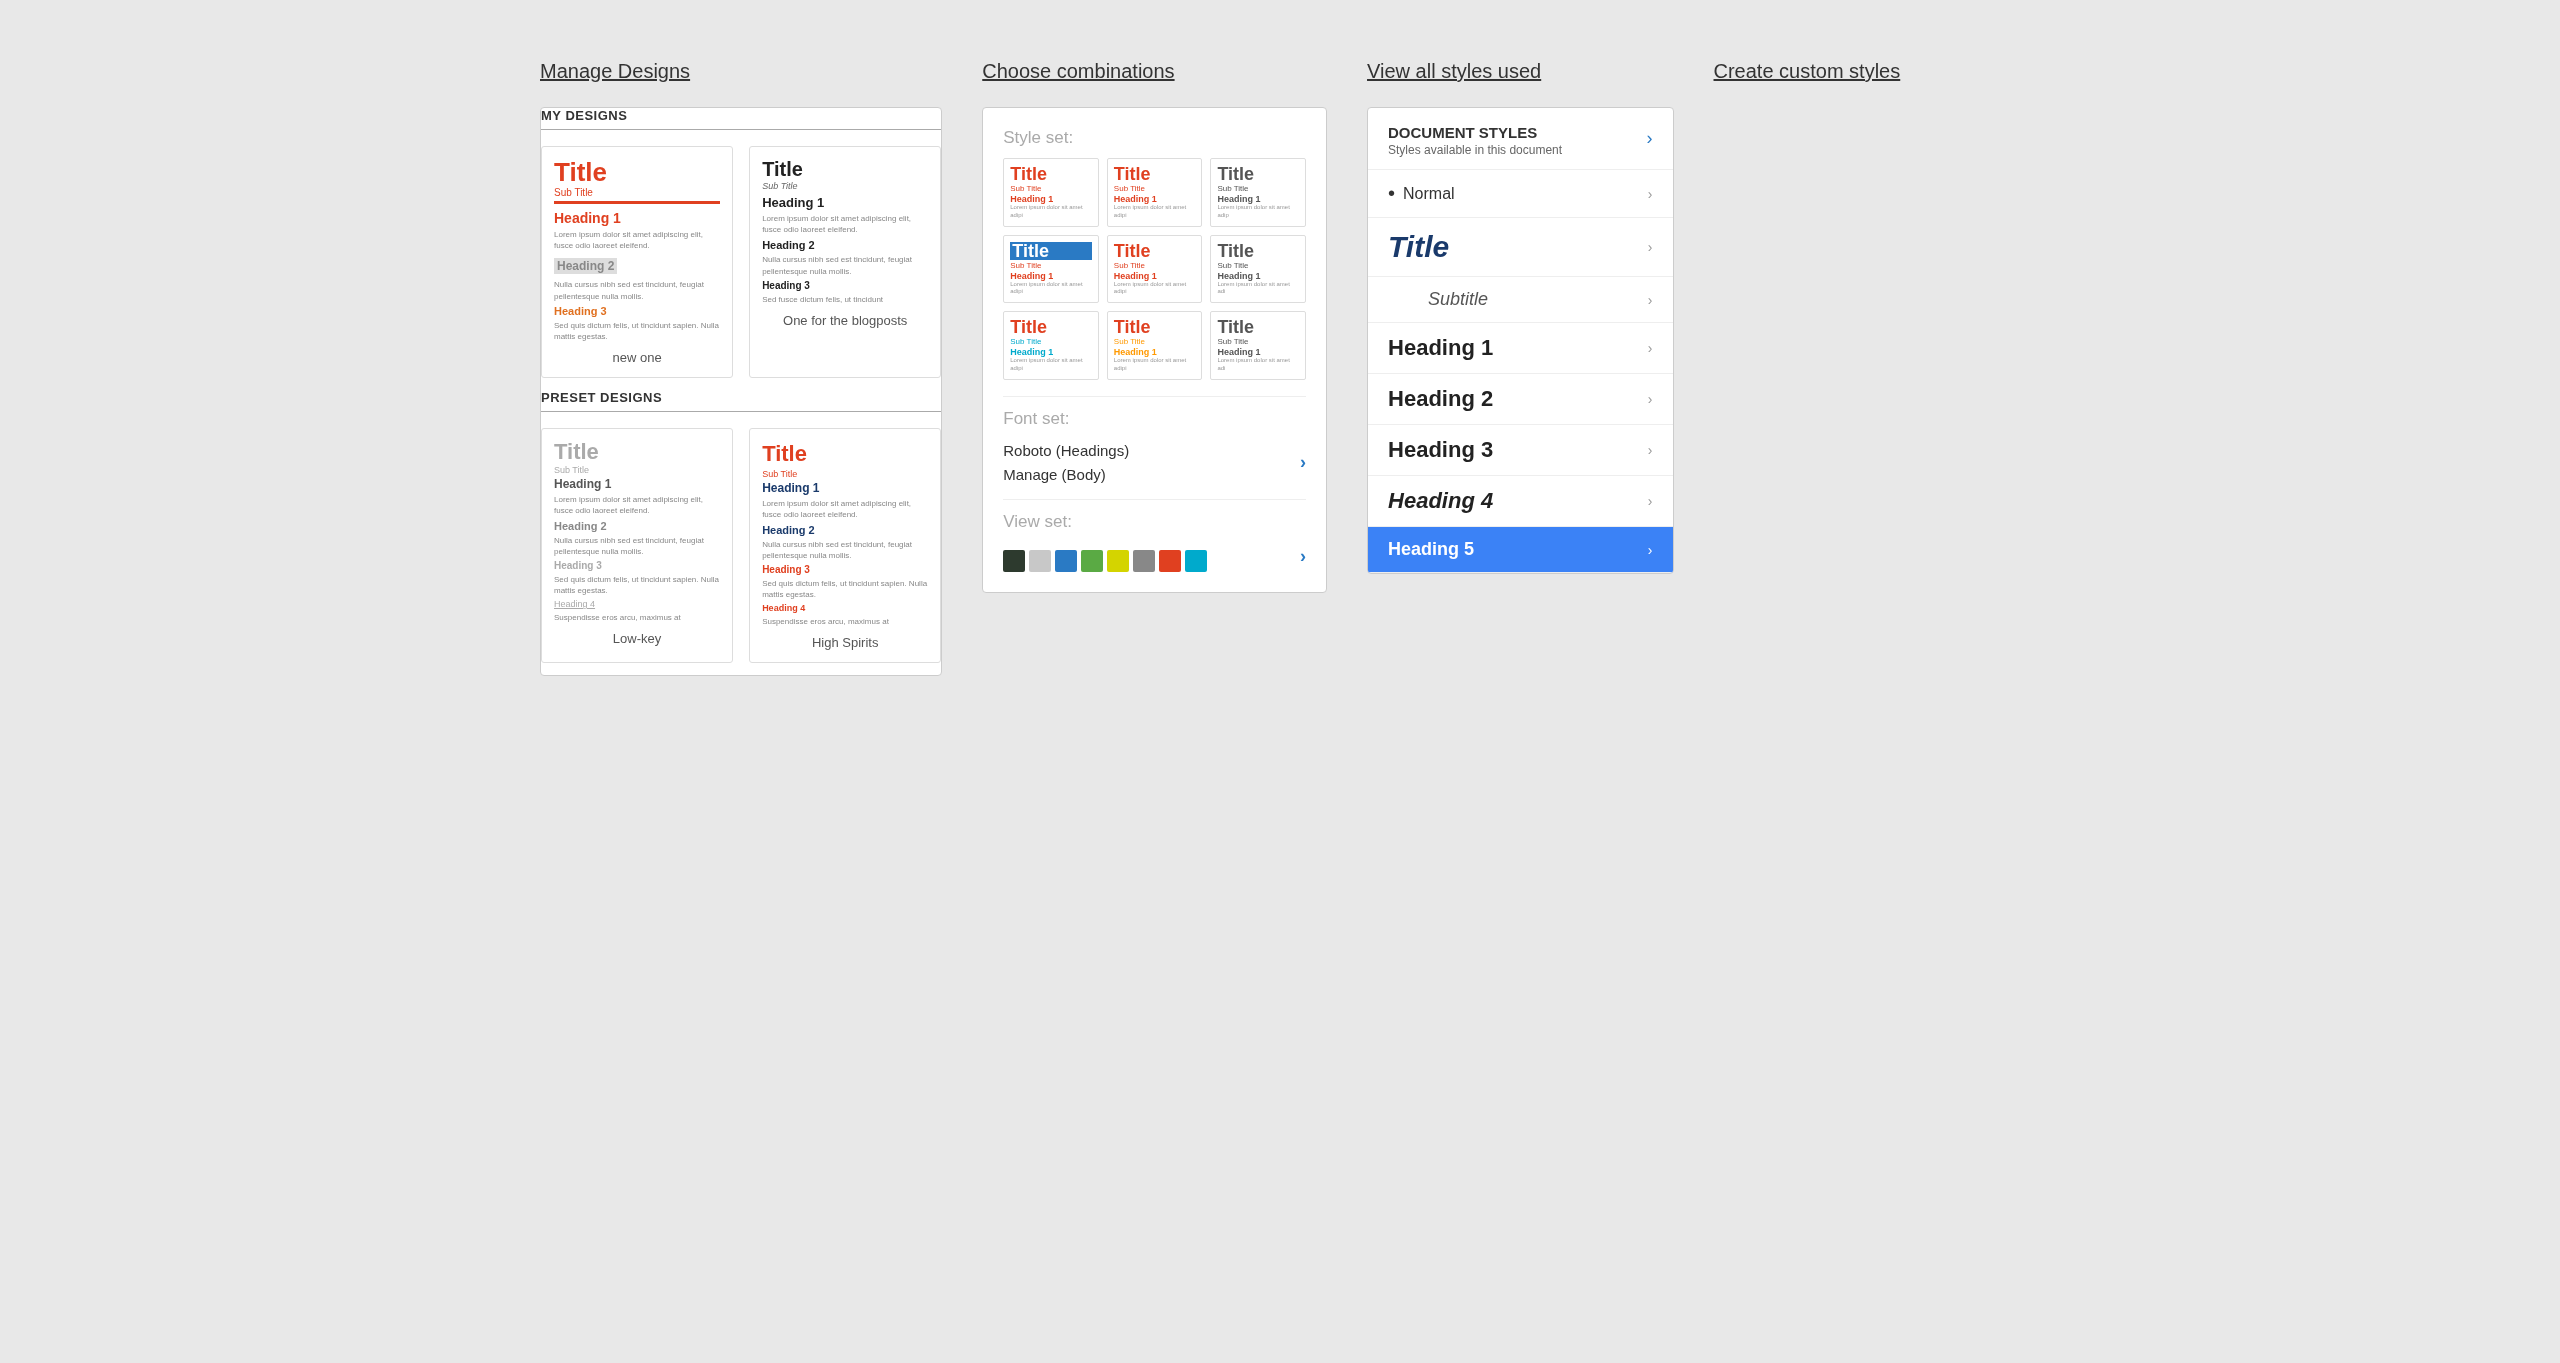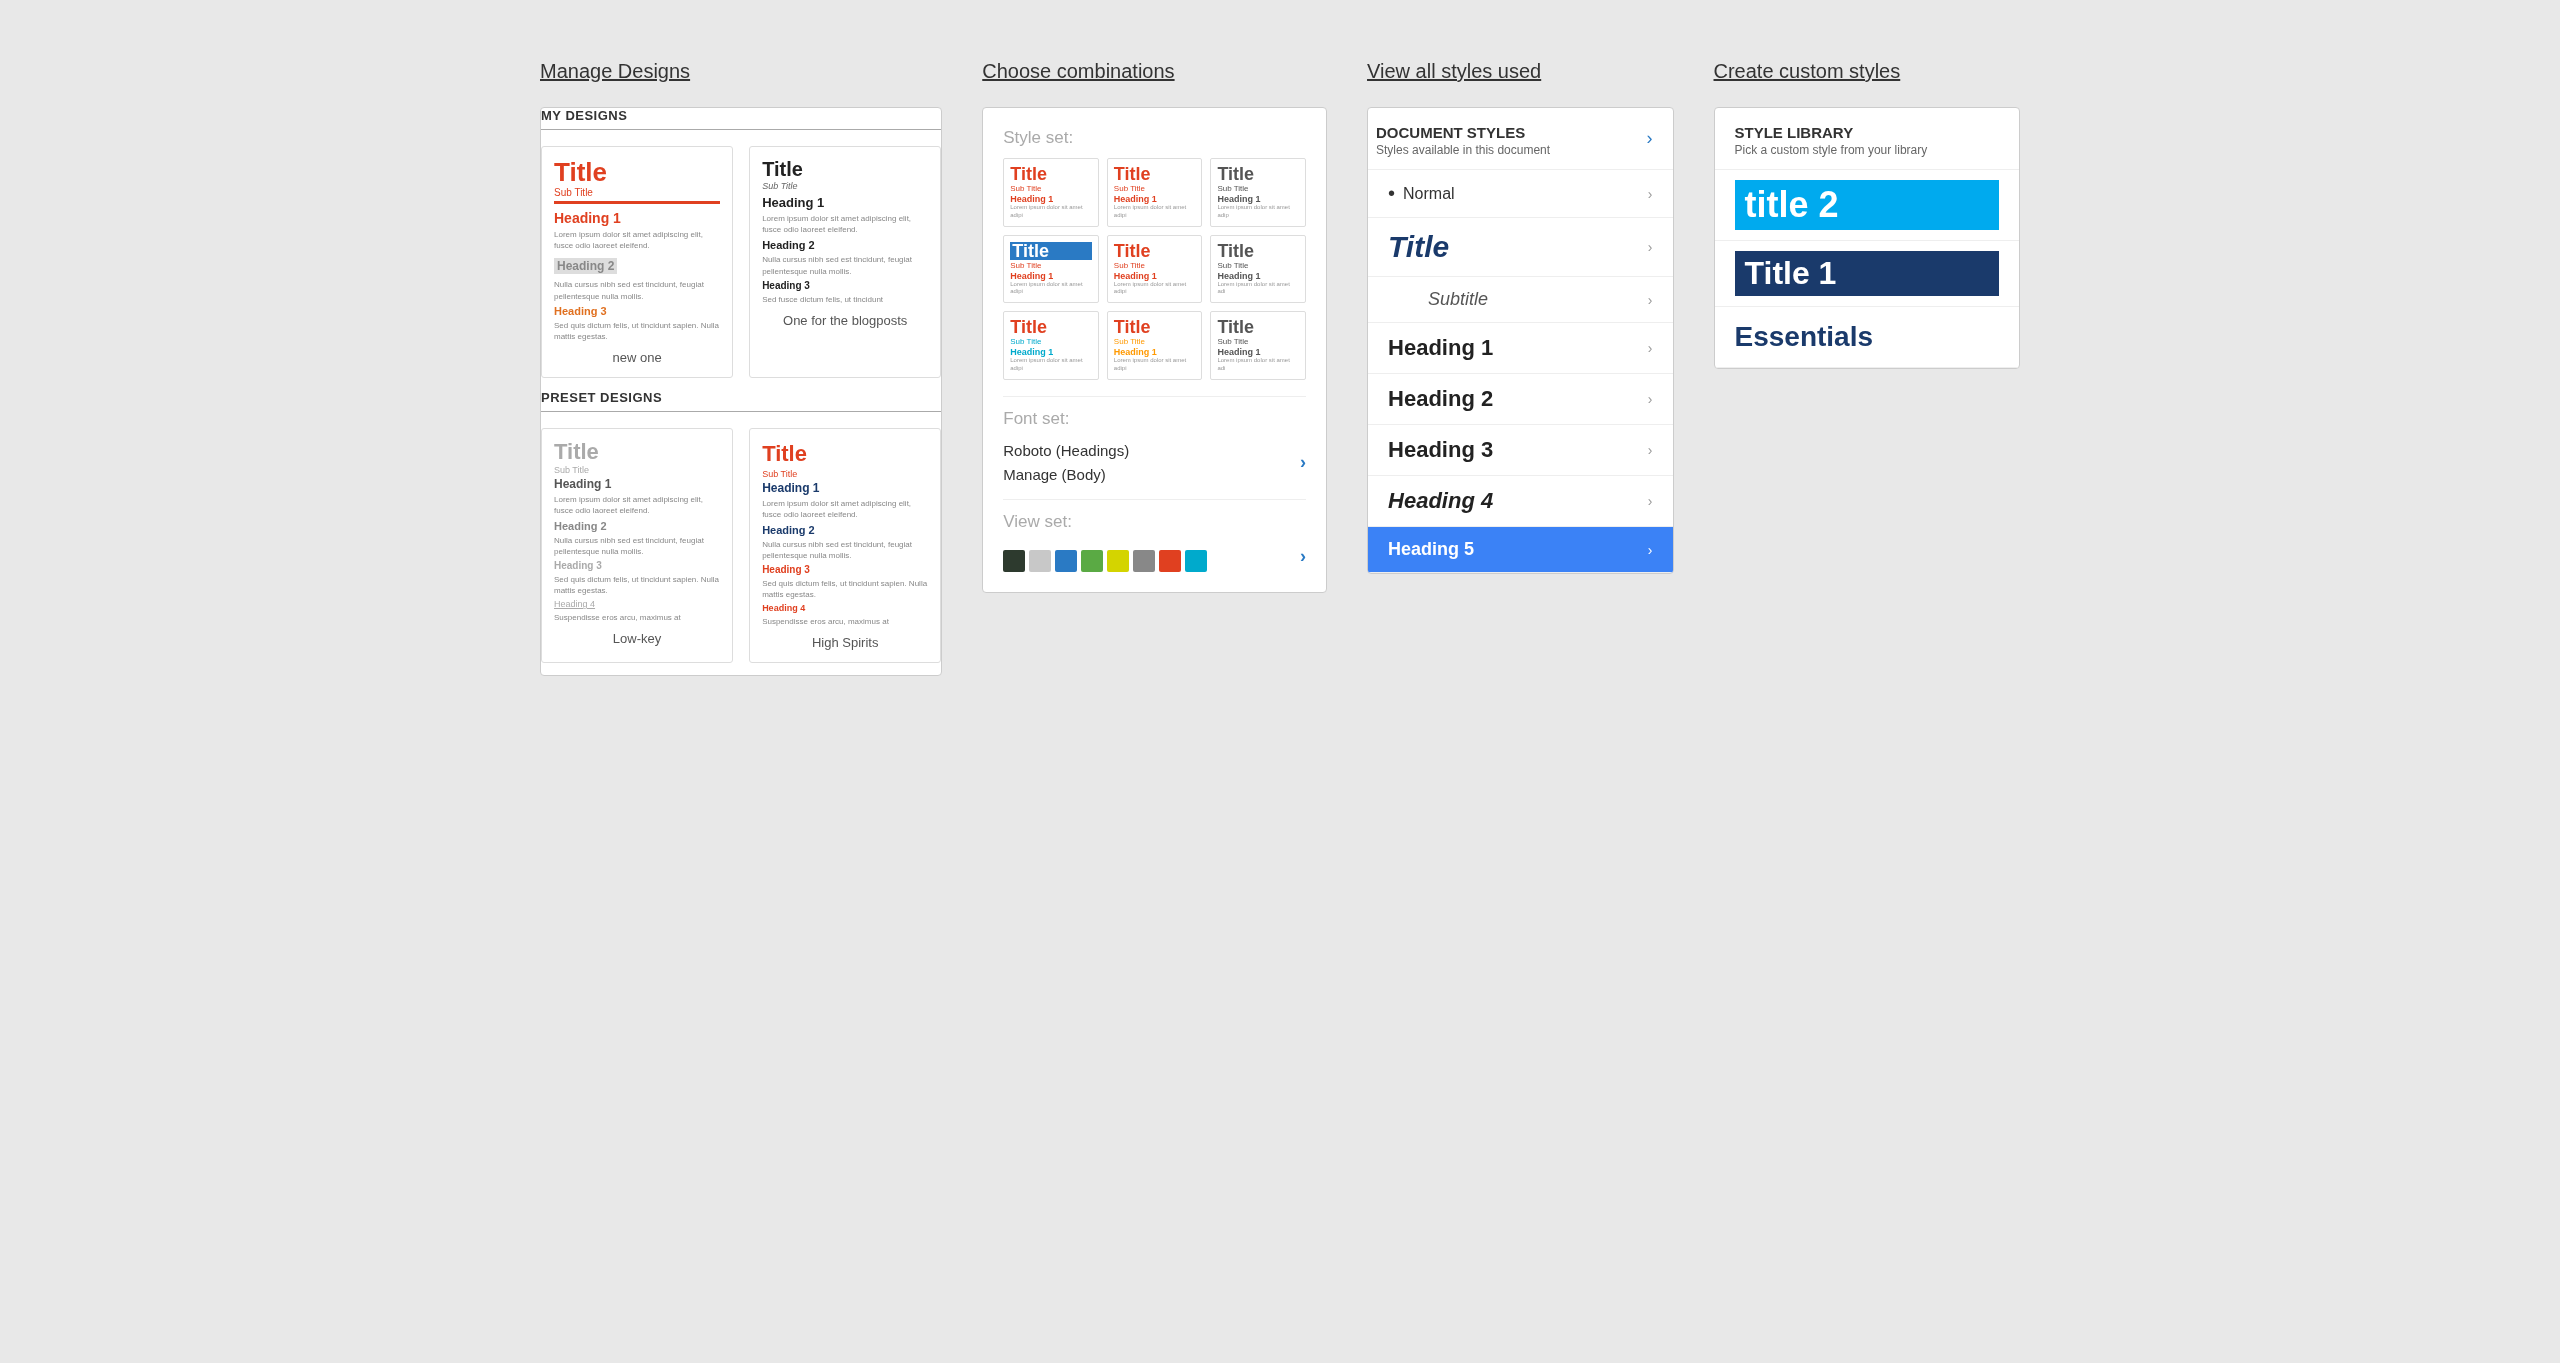--- a/index.html
+++ b/index.html
@@ -230,21 +230,21 @@
     .col3 { width: 320px; }
 
     .styles-panel {
       overflow: hidden;
     }
 
     .styles-header {
       display: flex;
       justify-content: space-between;
       align-items: flex-start;
-      padding: 16px 20px 12px 8px;
+      padding: 16px 20px 12px 20px;
       border-bottom: 1px solid #eee;
     }
 
     .styles-header-title {
       font-size: 15px;
       font-weight: bold;
       color: #333;
       text-transform: uppercase;
     }
 
@@ -569,33 +569,15 @@
       <div class="style-item active">
         <span class="style-h5">Heading 5</span>
         <span class="style-item-chevron">›</span>
       </div>
     </div>
   </div>
 
   <div class="column col4">
     <div class="column-title">Create custom styles</div>
 
-    <div class="panel library-panel">
-      <div class="library-header">
-        <div class="library-header-title">STYLE LIBRARY</div>
-        <div class="library-header-sub">Pick a custom style from your library</div>
-      </div>
-
-      <div class="library-item">
-        <span class="lib-title2">title 2</span>
-      </div>
-
-      <div class="library-item">
-        <span class="lib-title1">Title 1</span>
-      </div>
-
-      <div class="library-item">
-        <span class="lib-essentials">Essentials</span>
-      </div>
-    </div>
   </div>
 
 </div>
 
 </body></html>

